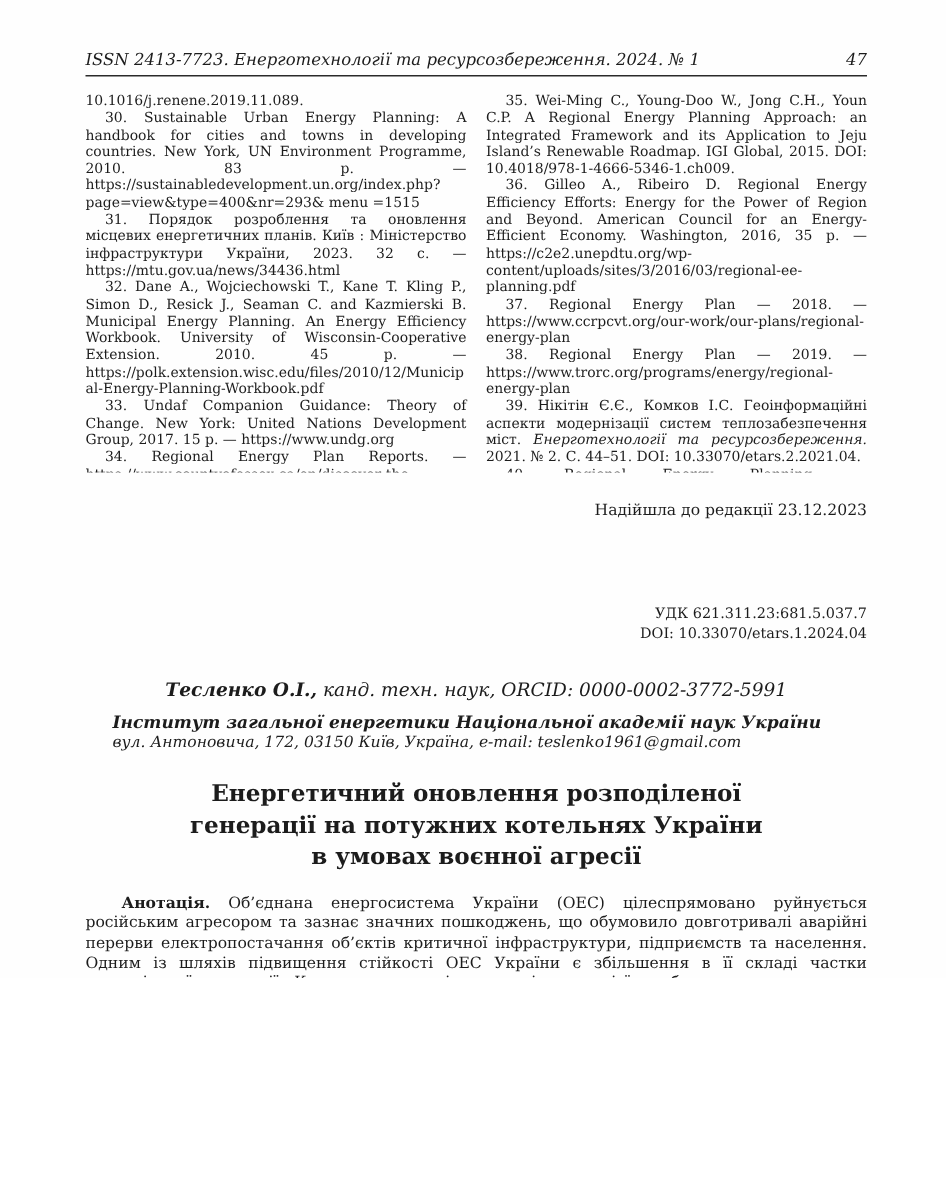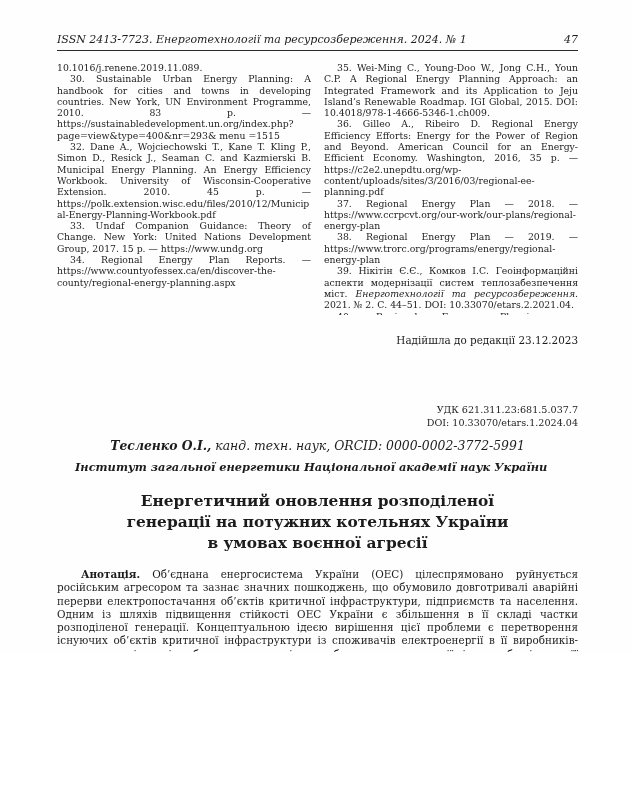--- a/index.html
+++ b/index.html
@@ -29,21 +29,21 @@
   .ref.no-indent{text-indent:0;}
   .ref .it{font-style:italic;}
   .received{
     margin-top:19px;text-align:right;font-size:10.4px;line-height:13px;
   }
   
   .meta{
     margin-top:57px;text-align:right;font-size:9.6px;line-height:12.5px;
   }
   
-  .authors{margin-top:9px;}
+  .authors{margin-top:23px;}
   .author-line{
     text-align:center;font-size:12.4px;line-height:15px;font-style:italic;
   }
   .author-line .nm{font-weight:bold;}
   .affil{
     margin-top:7px;padding-left:18px;
     font-weight:bold;font-style:italic;font-size:11.4px;line-height:14px;
   }
   .addr{
     margin-top:1px;padding-left:18px;
@@ -73,20 +73,21 @@
 
   <div class="runhead">
     <span>ISSN 2413-7723. Енерготехнології та ресурсозбереження. 2024. № 1</span>
     <span>47</span>
   </div>
 
   <div class="refs">
     <div class="refcol">
         <p class="ref no-indent"><span>10.1016/j.renene.2019.11.089.</span></p>
         <p class="ref"><span>30. Sustainable Urban Energy Planning: A handbook for cities and towns in developing countries. New York, UN Environment Programme, 2010. 83 p. — https://sustainabledevelopment.un.org/index.php?page=view&amp;type=400&amp;nr=293&amp; menu =1515</span></p>
+        <p class="ref"><span>31. Порядок розроблення та оновлення місцевих енергетичних планів. Київ : Міністерство інфраструктури України, 2023. 32 с. — https://mtu.gov.ua/news/34436.html</span></p>
         <p class="ref"><span>32. Dane A., Wojciechowski T., Kane T. Kling P., Simon D., Resick J., Seaman C. and Kazmierski B. Municipal Energy Planning. An Energy Efficiency Workbook. University of Wisconsin-Cooperative Extension. 2010. 45 p. — https://polk.extension.wisc.edu/files/2010/12/Municipal-Energy-Planning-Workbook.pdf</span></p>
         <p class="ref"><span>33. Undaf Companion Guidance: Theory of Change. New York: United Nations Development Group, 2017. 15 p. — https://www.undg.org</span></p>
         <p class="ref"><span>34. Regional Energy Plan Reports. — https://www.countyofessex.ca/en/discover-the-county/regional-energy-planning.aspx</span></p>
       </div>
     <div class="refcol">
         <p class="ref"><span>35. Wei-Ming C., Young-Doo W., Jong C.H., Youn C.P. A Regional Energy Planning Approach: an Integrated Framework and its Application to Jeju Island’s Renewable Roadmap. IGI Global, 2015. DOI: 10.4018/978-1-4666-5346-1.ch009.</span></p>
         <p class="ref"><span>36. Gilleo A., Ribeiro D. Regional Energy Efficiency Efforts: Energy for the Power of Region and Beyond. American Council for an Energy-Efficient Economy. Washington, 2016, 35 p. — https://c2e2.unepdtu.org/wp-content/uploads/sites/3/2016/03/regional-ee-planning.pdf</span></p>
         <p class="ref"><span>37. Regional Energy Plan — 2018. — https://www.ccrpcvt.org/our-work/our-plans/regional-energy-plan</span></p>
         <p class="ref"><span>38. Regional Energy Plan — 2019. — https://www.trorc.org/programs/energy/regional-energy-plan</span></p>
         <p class="ref"><span>39. Нікітін Є.Є., Комков І.С. Геоінформаційні аспекти модернізації систем теплозабезпечення міст. </span><span class="it">Енерготехнології та ресурсозбереження.</span><span> 2021. № 2. С. 44–51. DOI: 10.33070/etars.2.2021.04.</span></p>
@@ -101,20 +102,21 @@
     <div>DOI: 10.33070/etars.1.2024.04</div>
   </div>
 
   <div class="authors">
     <div class="author-line">
       <span class="nm">Тесленко О.І.,</span>
       <span>канд. техн. наук,</span>
       <span>ORCID: 0000-0002-3772-5991</span>
     </div>
     <div class="affil">Інститут загальної енергетики Національної академії наук України</div>
+    <div class="addr">вул. Антоновича, 172, 03150 Київ, Україна, e-mail: teslenko1961@gmail.com</div>
   </div>
 
   <div class="title">
     <div>Енергетичний оновлення розподіленої</div>
     <div>генерації на потужних котельнях України</div>
     <div>в умовах воєнної агресії</div>
   </div>
 
   <div class="abstract">
     <span class="lbl">Анотація.</span>

